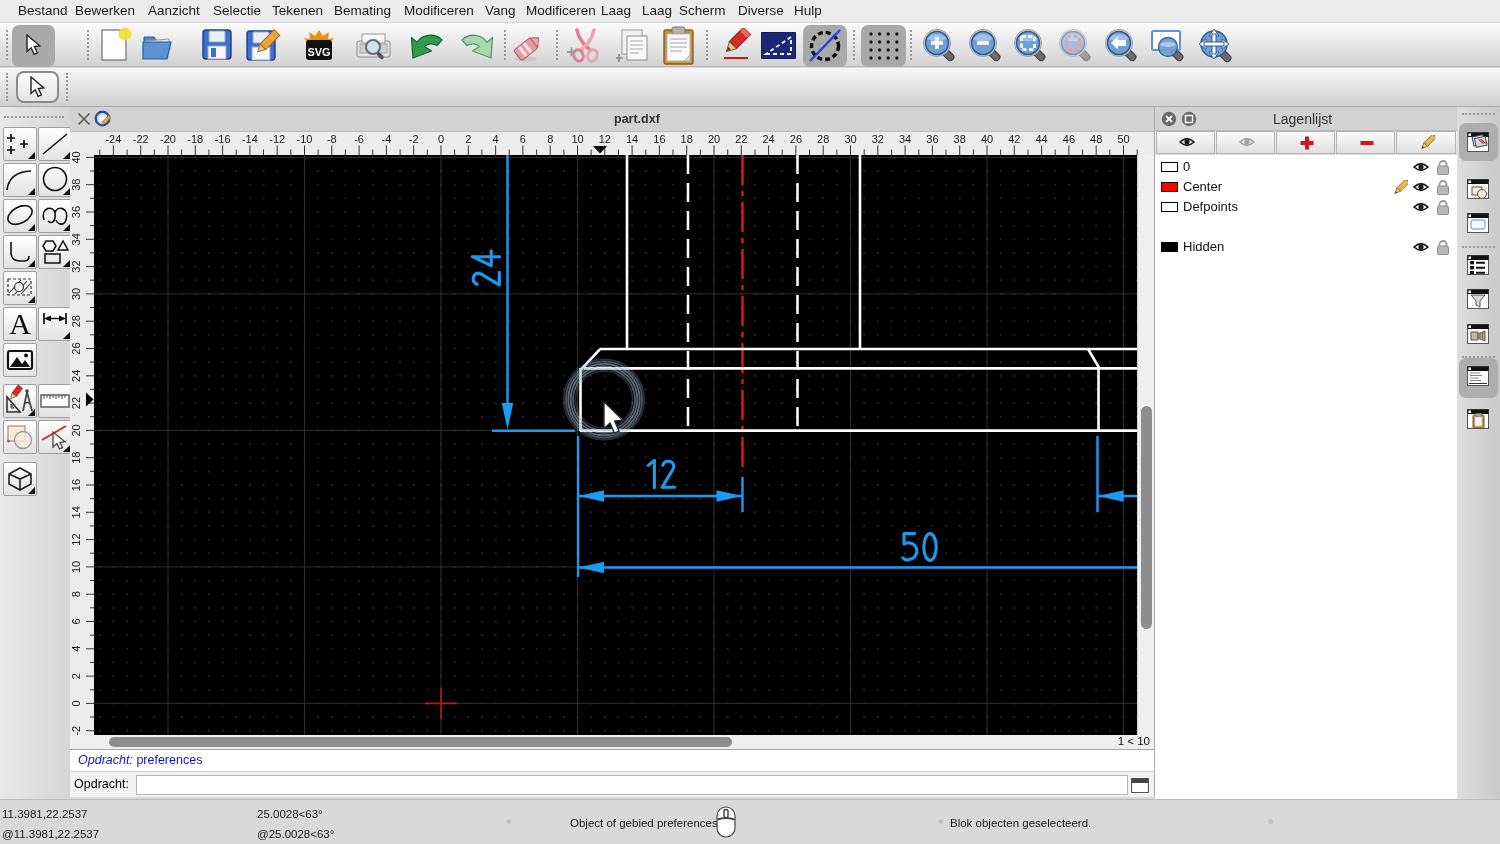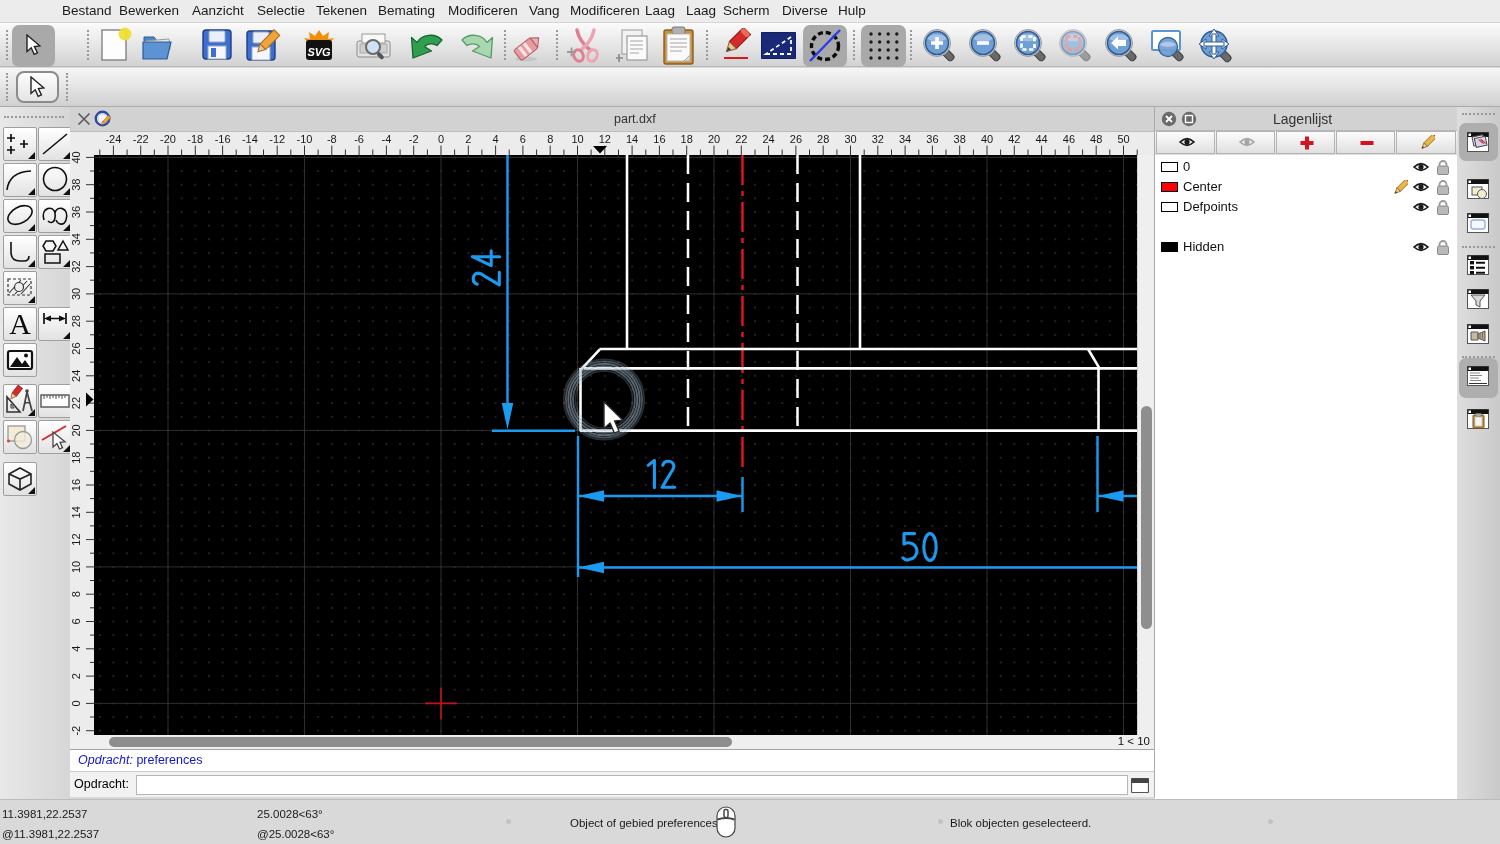--- a/index.html
+++ b/index.html
@@ -3,39 +3,39 @@
 <meta charset="utf-8">
 <style>
 * { margin:0; padding:0; box-sizing:border-box; }
 html,body { width:1500px; height:844px; overflow:hidden; }
 body { font-family:"Liberation Sans", sans-serif; position:relative; background:#d8d8d8; }
 .abs { position:absolute; }
 
 
 #menubar { left:0; top:0; width:1500px; height:23px; background:#ececec; border-bottom:1px solid #d6d6d6;
   font-size:13.5px; color:#1a1a1a; }
-#menubar span { position:absolute; top:3px;margin-left:44px; }
+#menubar span { position:absolute; top:3px; }
 
 
 #tb1 { left:0; top:23px; width:1500px; height:44px;
-  background:linear-gradient(#fbfbfb,#e9e9e9 45%,#d2d2d2); border-bottom:1px solid #b7b7b7;font-style:italic; }
+  background:linear-gradient(#fbfbfb,#e9e9e9 45%,#d2d2d2); border-bottom:1px solid #b7b7b7; }
 #tb2 { left:0; top:68px; width:1500px; height:39px;
   background:linear-gradient(#f6f6f6,#e6e6e6 45%,#d0d0d0); border-bottom:1px solid #ababab; }
 .vdots { width:2px; border-left:2px dotted #9a9a9a; }
 .selbg { background:#a9a9a9; border-radius:7px; }
 
 
 #lefttb { left:0; top:107px; width:70px; height:692px; background:linear-gradient(90deg,#e8e8e8,#d6d6d6); }
 .tbtn { position:absolute; width:34px; height:34px; background:linear-gradient(#ffffff,#e2e2e2);
   border:1px solid #9f9f9f; border-radius:2px; }
 
 
 #win { left:70px; top:107px; width:1085px; height:690px; background:#ececec; border-right:1px solid #a9a9a9;}
 #tabbar { left:0; top:0; width:1084px; height:25px; background:#d2d2d2; border-bottom:1px solid #bdbdbd;
-  font-size:12.5px; color:#333; }
+  font-size:12.5px; color:#333;font-weight:bold; }
 #canvas { left:24px; top:48px; width:1043px; height:580px; background:#000; }
 #vscroll { left:1067px; top:48px; width:17px; height:580px; background:#efefef; border-left:1px solid #d0d0d0;}
 #vthumb { left:3px; top:251px; width:11px; height:223px; background:#8e8e8e; border-radius:6px; }
 #hscrollrow { left:0; top:628px; width:1084px; height:14px; background:#efefef; }
 #hthumb { left:39px; top:2px; width:623px; height:10px; background:#8e8e8e; border-radius:5px; }
 #scaleind { right:4px; top:0px; font-size:11.5px; color:#111; }
 #cmdhist { left:0; top:642px; width:1084px; height:22px; background:#ffffff; border-top:1px solid #a5a5a5;
   font-size:12.5px; color:#1414c8; }
 #cmdrow { left:0; top:664px; width:1084px; height:26px; background:#f2f2f2; border-top:1px solid #cccccc; }
 #cmdinput { left:66px; top:3px; width:992px; height:20px; background:#ffffff; border:1px solid #b5b5b5; }

